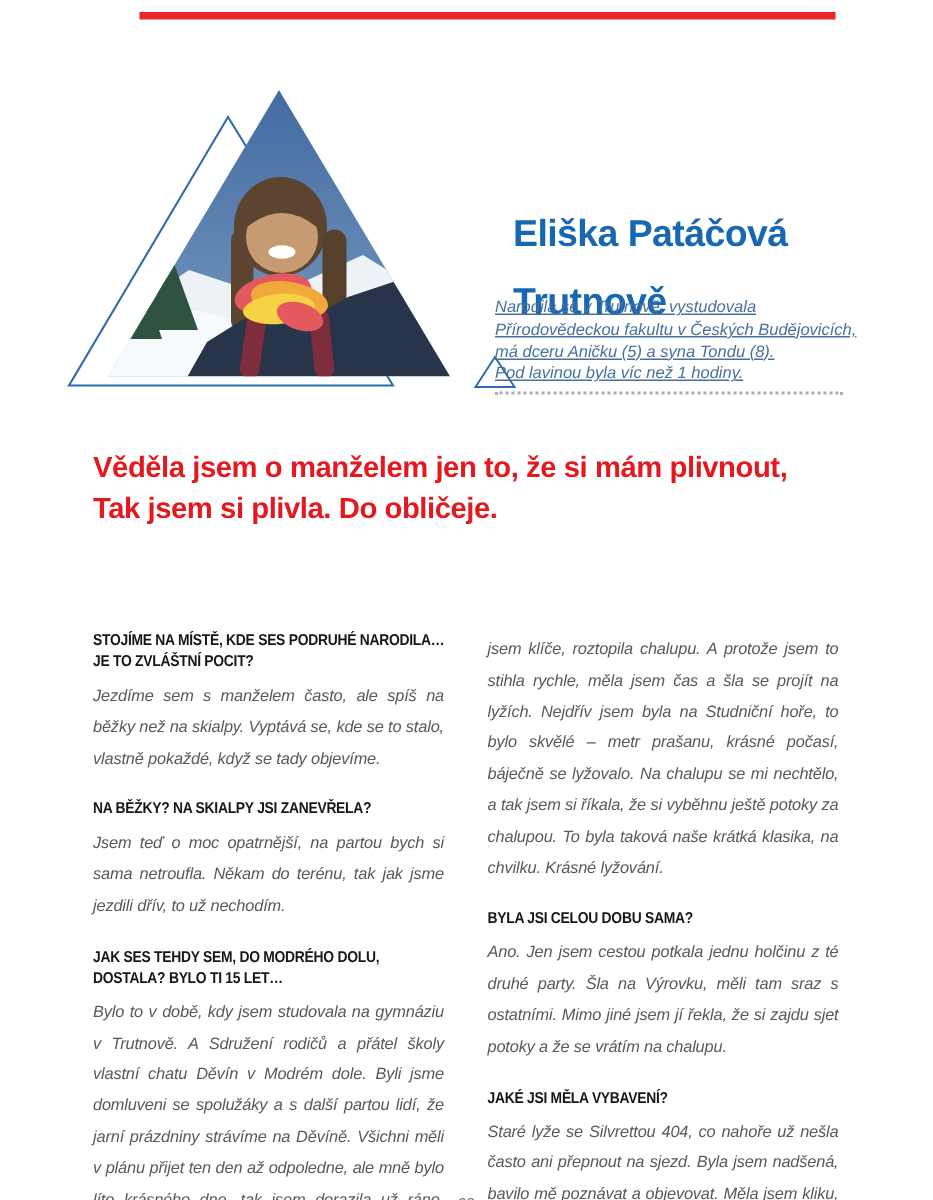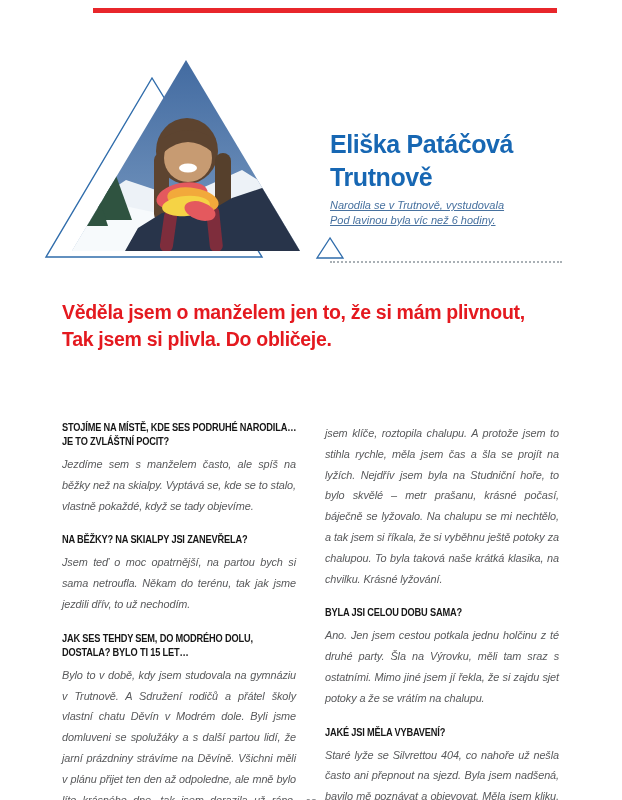--- a/index.html
+++ b/index.html
@@ -12,21 +12,21 @@
 
   
   .top-rule{position:absolute;left:93px;top:8px;width:464px;height:5px;background:#e8262b;}
 
   
   .art{position:absolute;left:30px;top:48px;width:350px;height:215px;}
 
   
   .name-block{position:absolute;left:330px;top:128px;width:240px;}
   .name-block h1{
-    margin:0;font-size:25px;line-height:33px;font-weight:700;
+    margin:12px;font-size:25px;line-height:33px;font-weight:700;
     color:#1767b3;letter-spacing:-0.4px;
   }
   .bio{position:absolute;left:330px;top:198px;width:236px;
     font-style:italic;font-size:11px;line-height:14.8px;color:#47719f;text-decoration:underline;}
   .bio div{white-space:nowrap;}
   .bio-rule{position:absolute;left:330px;top:261px;width:232px;height:0;
     border-top:2px dotted #a9b0b5;}
 
   
   .quote{position:absolute;left:62px;top:299px;width:498px;
@@ -105,21 +105,23 @@
       <polygon points="300,190 287,210 313,210" fill="none" stroke="#2f6cab" stroke-width="1.3"></polygon>
     </svg>
   </div>
 
   <div class="name-block">
     <h1>Eliška Patáčová</h1>
     <h1>Trutnově</h1>
   </div>
   <div class="bio">
     <div>Narodila se v Trutnově, vystudovala</div>
-    <div>Pod lavinou byla víc než 6 hodiny.</div>
+    <div>Přírodovědeckou fakultu v Českých Budějovicích,</div>
+    <div>má dceru Aničku (5) a syna Tondu (8).</div>
+    <div>Pod lavinou byla víc než 1 hodiny.</div>
   </div>
   <div class="bio-rule"></div>
 
   <div class="quote">
     <div class="l1">Věděla jsem o manželem jen to, že si mám plivnout,</div>
     <div class="l3">Tak jsem si plivla. Do obličeje.</div>
   </div>
 
   <div class="col col-left">
     <h3 class="q first">STOJÍME NA MÍSTĚ, KDE SES PODRUHÉ NARODILA… JE TO ZVLÁŠTNÍ POCIT?</h3>

